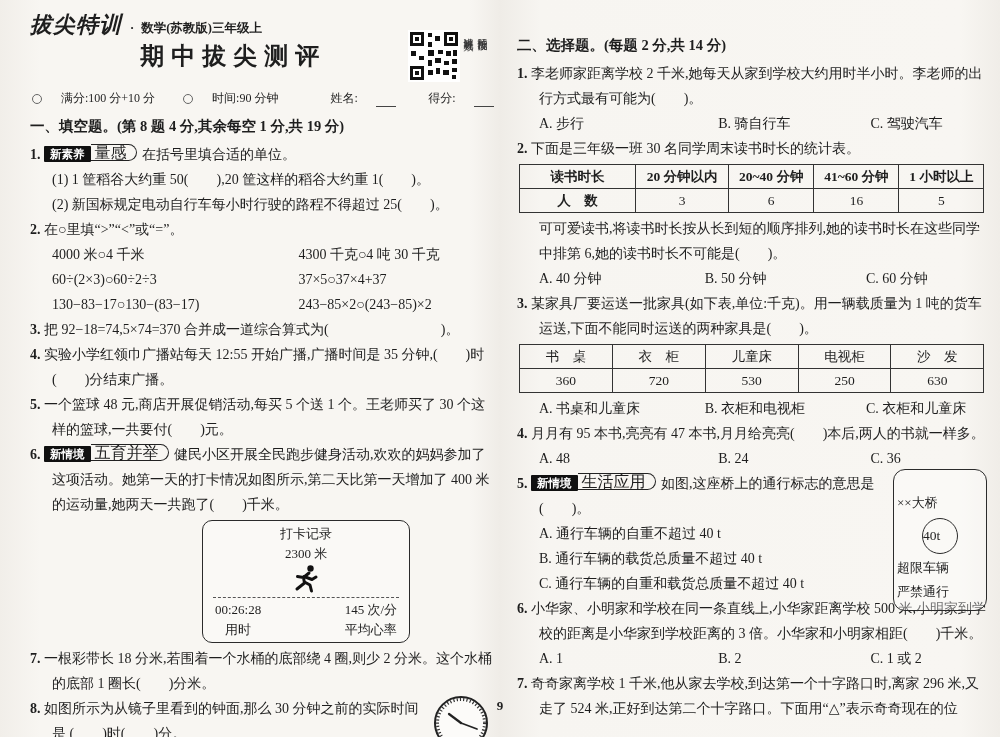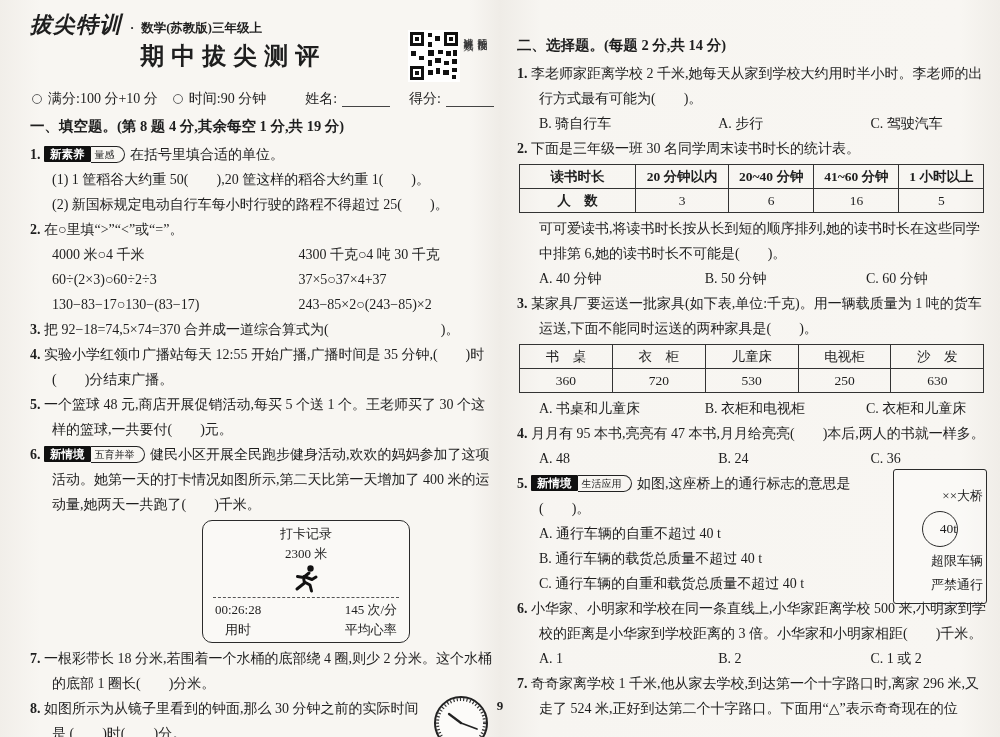--- a/index.html
+++ b/index.html
@@ -18,42 +18,42 @@
   .page-right{left:517px;width:470px;}
 
   
   .brand{position:absolute;top:12px;left:0;white-space:nowrap;}
   .logo{font-size:22px;font-weight:bold;font-style:italic;letter-spacing:1px;font-family:"Liberation Sans",sans-serif;}
   .edition{font-size:12.5px;font-weight:bold;margin-left:8px;}
   .edition::before{content:"·";margin-right:7px;font-weight:bold;}
   .title{position:absolute;top:44px;left:0;width:88%;text-align:center;font-size:24px;font-weight:bold;letter-spacing:7px;}
   .qr{position:absolute;top:30px;right:4px;display:flex;align-items:flex-start;gap:2px;}
   .qr-cap{writing-mode:vertical-rl;font-size:10px;line-height:12px;letter-spacing:1px;color:#333;height:52px;}
-  .meta{position:absolute;top:86px;left:2px;width:100%;font-size:14px;display:flex;align-items:center;gap:5px;white-space:nowrap;}
+  .meta{position:absolute;top:86px;left:2px;width:100%;font-size:12px;display:flex;align-items:center;gap:18px;white-space:nowrap;}
   .ring{display:inline-block;width:8px;height:8px;border:1.5px solid #666;border-radius:50%;box-shadow:0 0 0 1.5px #f8f6f2 inset;flex:0 0 auto;margin-right:1px;}
   .meta-name{margin-left:34px;}
   .meta-score{margin-left:14px;}
   .blank{display:inline-block;width:84px;border-bottom:1px solid #444;height:15px;}
 
   
   .content{position:absolute;top:113px;left:0;right:0;}
   .content-r{position:absolute;top:32px;left:0;right:0;}
   .section-title{font-weight:bold;font-size:14.5px;line-height:27px;margin-bottom:2px;}
   .qline{margin:0;padding-left:22px;text-indent:-22px;}
   .nowrap{white-space:nowrap;}
   .qnum{font-weight:bold;}
   .sub{margin:0;padding-left:22px;}
   .badge-solid{
     display:inline-block;text-indent:0;background:#101010;color:#fff;
     font-size:11.5px;font-weight:bold;line-height:16px;padding:0 6px;
     border-radius:1px;vertical-align:1px;font-family:"Liberation Sans",sans-serif;
   }
   .badge-outline{
     display:inline-block;text-indent:0;border:1.2px solid #222;border-left:none;
-    font-size:10px;line-height:15px;padding:0 9px 0 4px;
+    font-size:16px;line-height:15px;padding:0 9px 0 4px;
     border-radius:0 10px 10px 0;vertical-align:1px;margin-right:2px;
   }
   .pairs{display:grid;grid-template-columns:56% 44%;padding-left:22px;}
   .opts{display:grid;grid-template-columns:40% 34% 26%;padding-left:22px;}
   .opts-2{grid-template-columns:37% 36% 27%;}
   .optline{padding-left:22px;}
 
   
   table.ttable{border-collapse:collapse;margin:3px 0 3px 2px;font-size:13.5px;width:99%;}
   table.ttable td{border:1.4px solid #333;text-align:center;height:23px;padding:0 2px;line-height:23px;}
@@ -69,22 +69,22 @@
     background:rgba(255,255,255,.35);
   }
   .card-top{display:flex;align-items:center;justify-content:space-between;border-bottom:1.3px dashed #555;padding-bottom:3px;flex-direction:column;}
   .card-title-box{flex:1;text-align:center;}
   .card-bottom{display:flex;justify-content:space-between;padding:2px 2px 0;text-align:center;}
 
   
   .q5r{position:relative;padding-right:104px;}
   .sign{
     position:absolute;right:0;top:-2px;width:86px;
-    border:1.5px solid #2b2b2b;border-radius:3px;text-align:right;
-    font-size:13px;line-height:24px;padding:14px 3px 6px;background:rgba(255,255,255,.35);
+    border:1.5px solid #2b2b2b;border-radius:12px;text-align:left;
+    font-size:13px;line-height:24px;padding:21px 3px 6px;background:rgba(255,255,255,.35);
   }
   .sign-circle{width:34px;height:34px;border:1.5px solid #2b2b2b;border-radius:50%;margin:3px auto 2px;line-height:34px;font-size:13.5px;}
 
   
   .q8wrap{position:relative;padding-right:70px;}
   .clock{position:absolute;right:2px;top:-2px;}
 
   .page-num{position:absolute;left:0;right:0;top:698px;text-align:center;font-size:13px;font-weight:bold;color:#222;}
 </style>
 </head>
@@ -250,22 +250,22 @@
   <div class="page page-right">
     <div class="content-r">
       <div class="section-title">二、选择题。(每题 2 分,共 14 分)</div>
 
       <div>
         <p class="qline">
           <span class="qnum">1.</span>
           <span>李老师家距离学校 2 千米,她每天从家到学校大约用时半小时。李老师的出行方式最有可能为(　　)。</span>
         </p>
         <div class="opts">
+          <span>A. 步行</span>
           <span>B. 骑自行车</span>
-          <span>A. 步行</span>
           <span>C. 驾驶汽车</span>
         </div>
       </div>
 
       <div>
         <p class="qline">
           <span class="qnum">2.</span>
           <span>下面是三年级一班 30 名同学周末读书时长的统计表。</span>
         </p>
         <table class="ttable t1">

